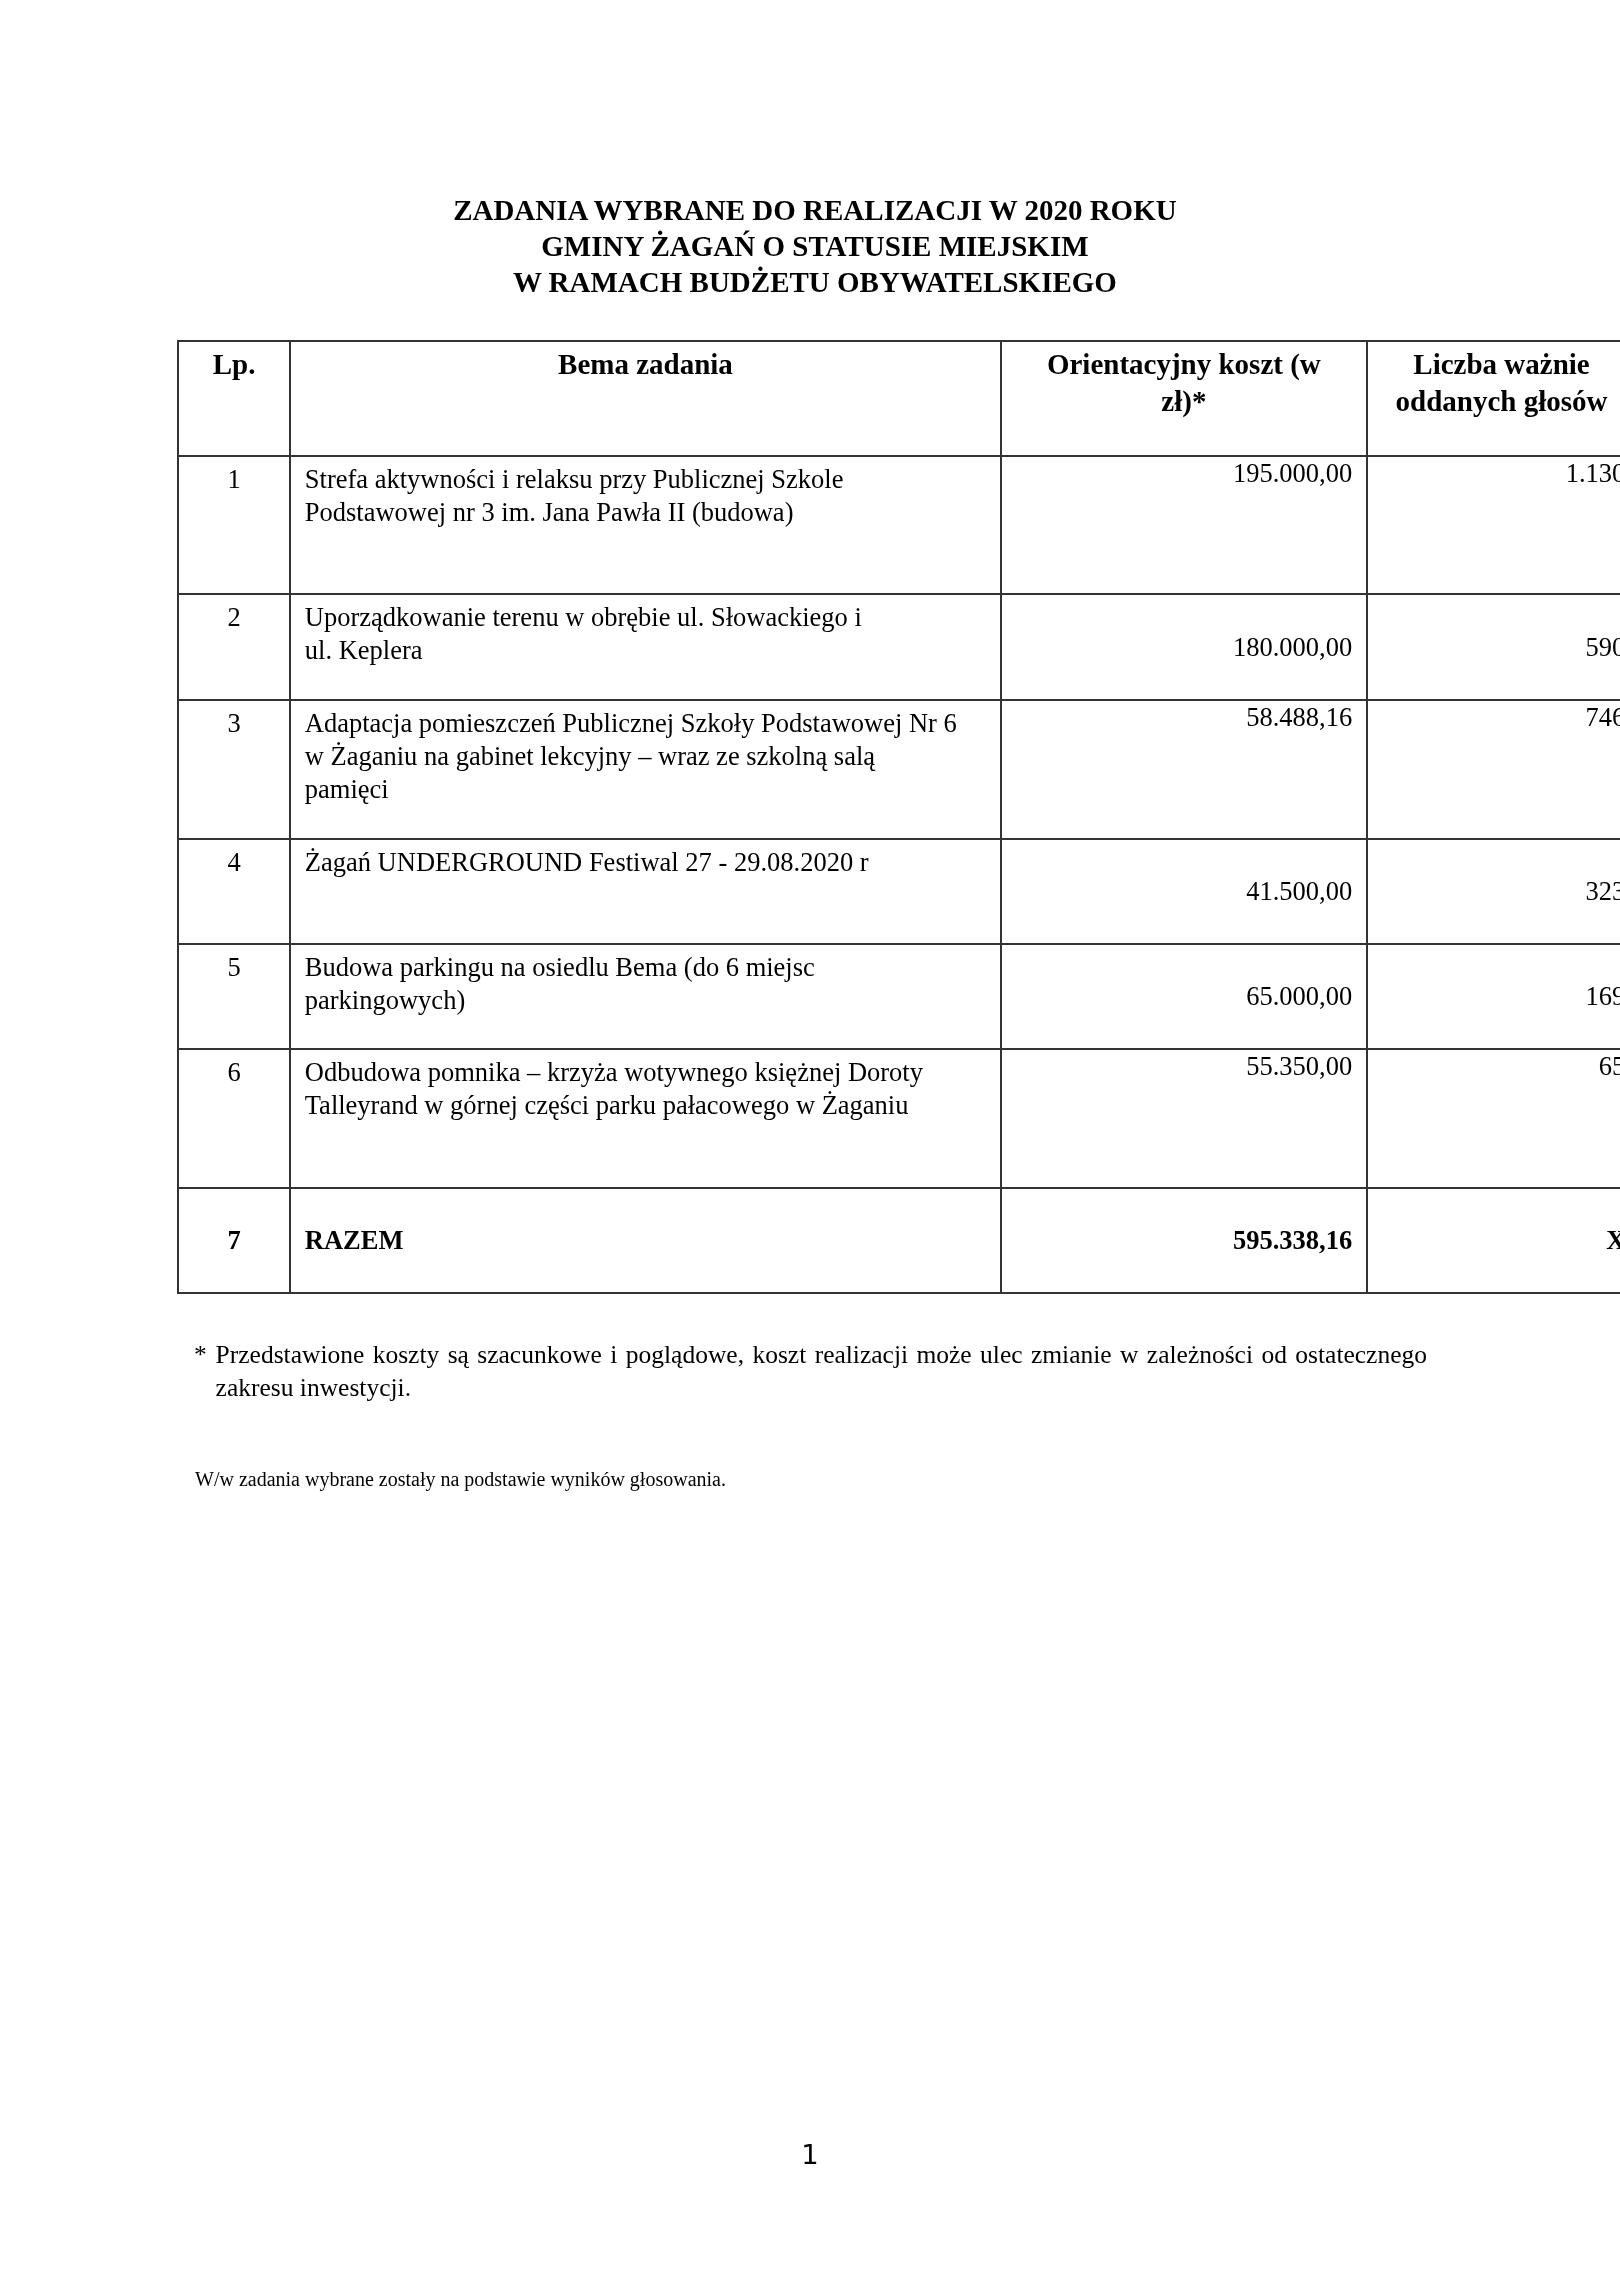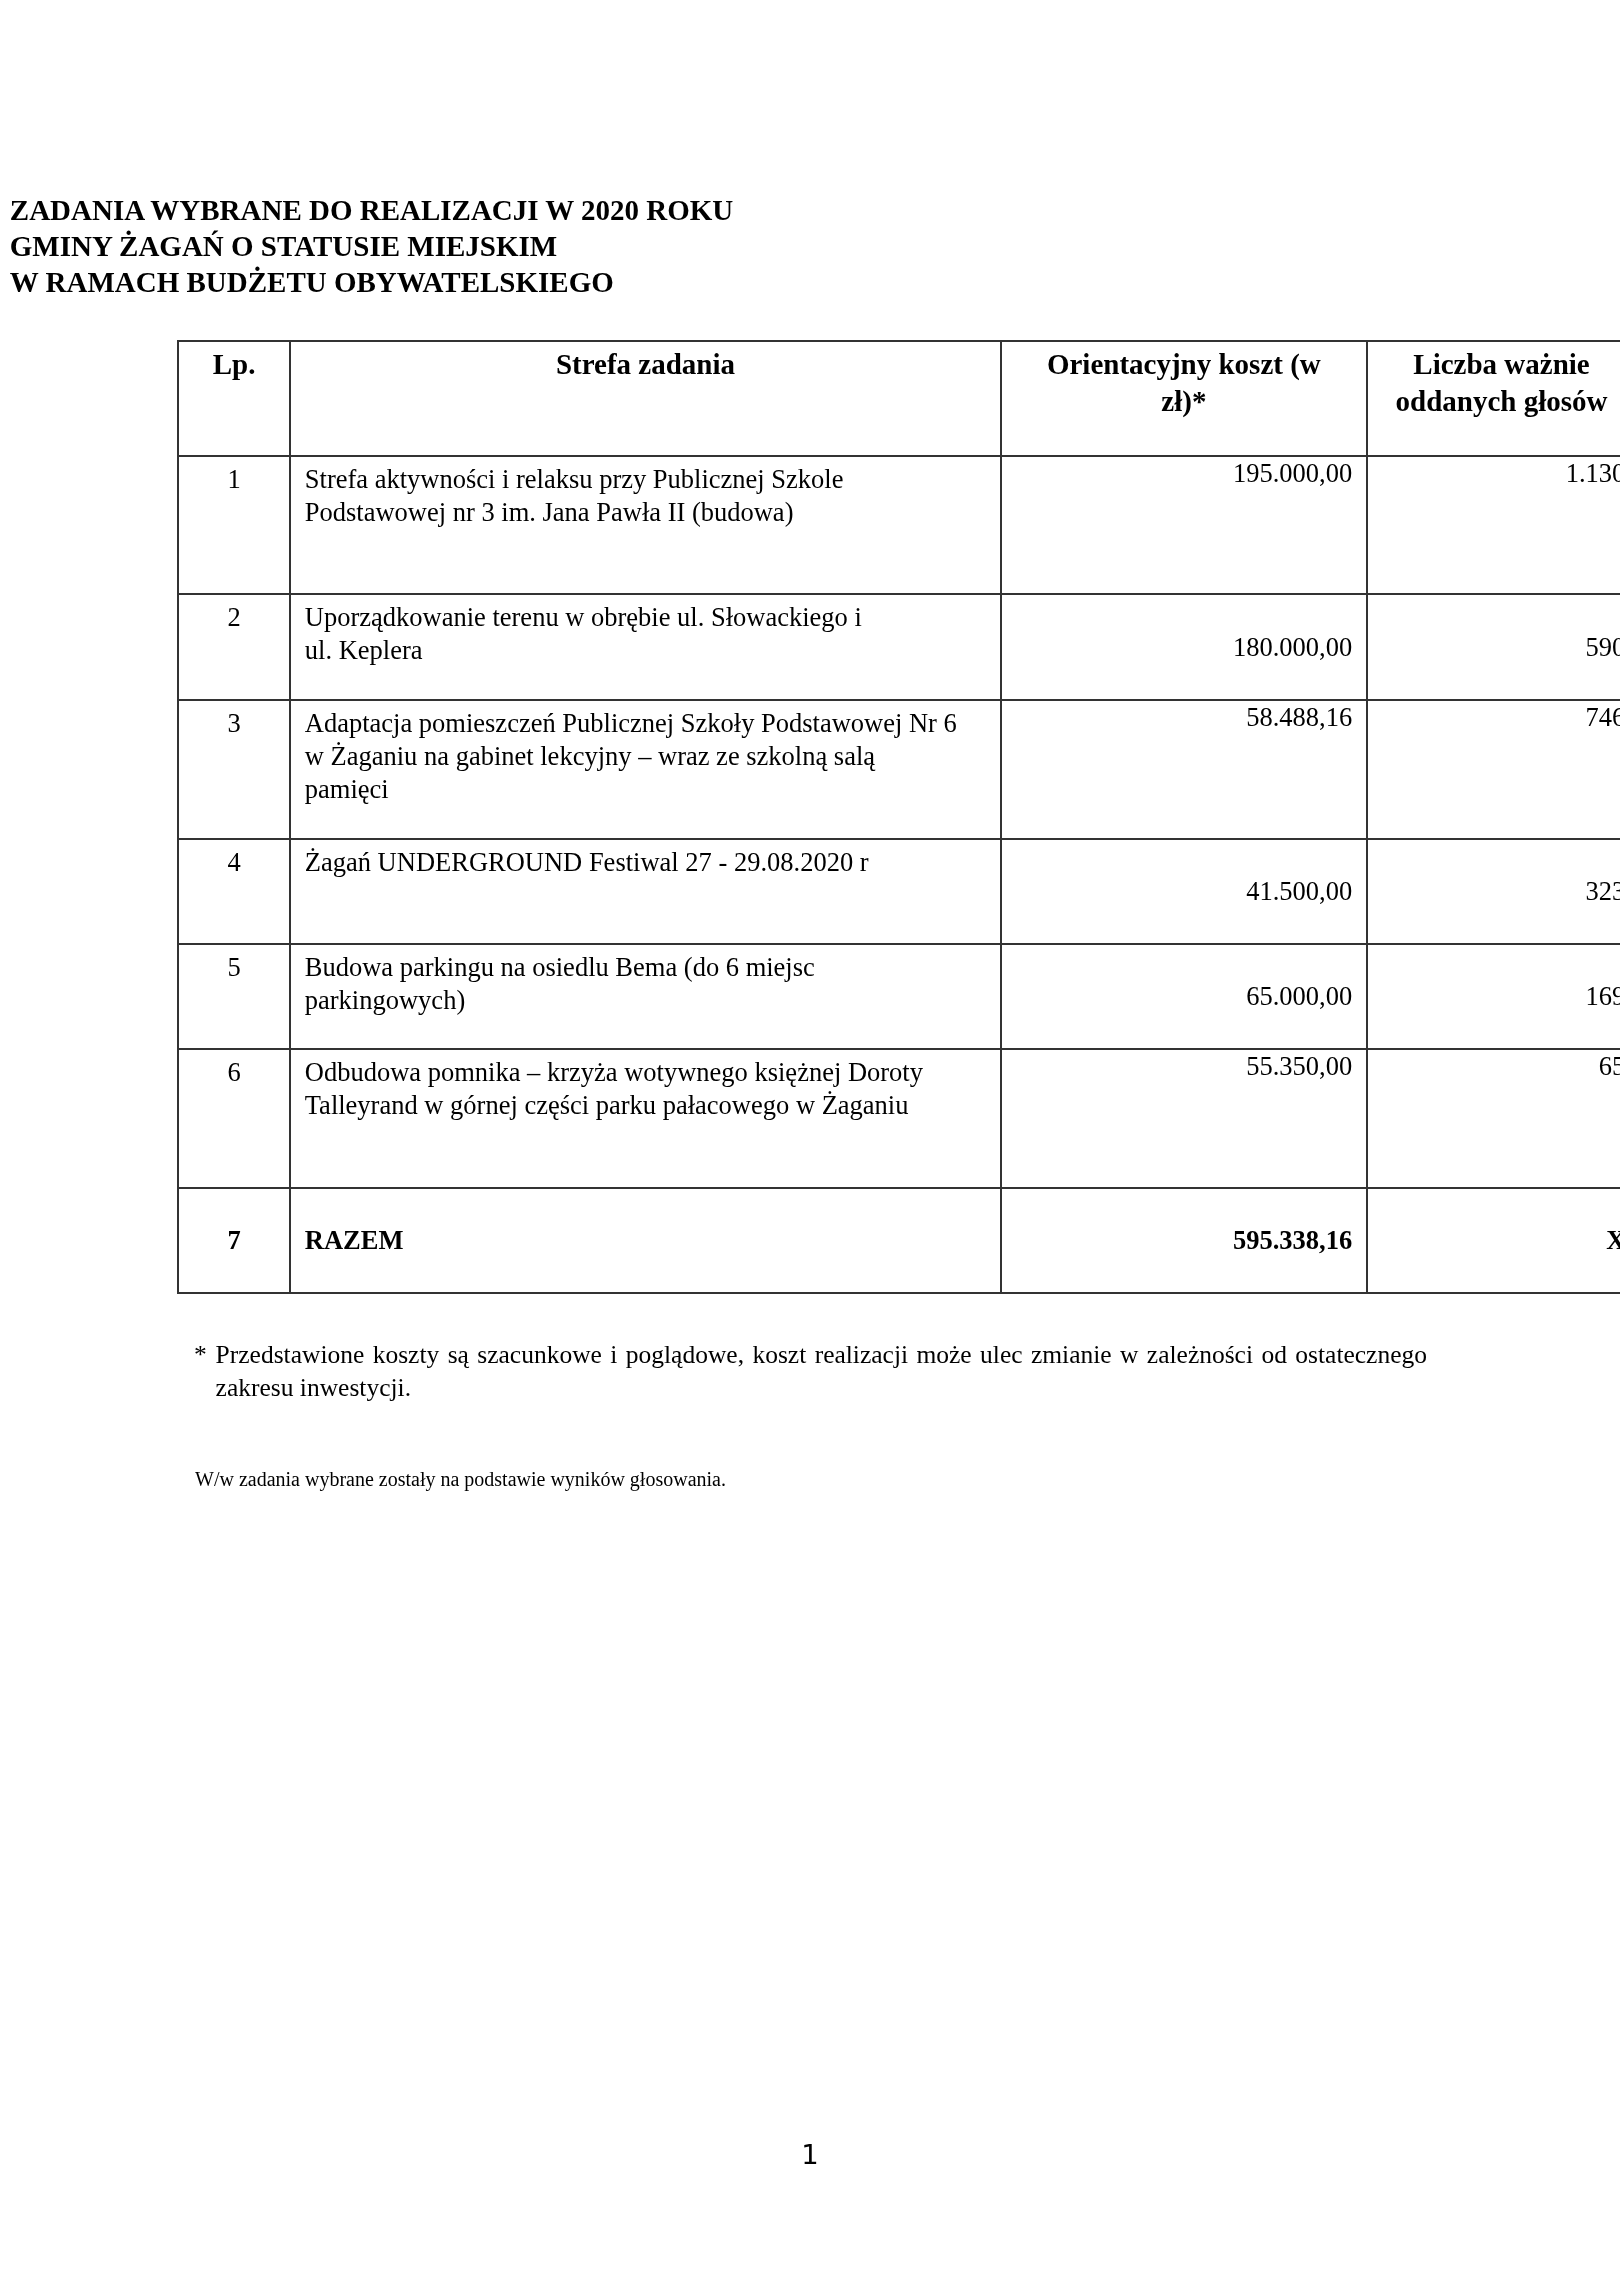--- a/index.html
+++ b/index.html
@@ -1,18 +1,18 @@
 <!DOCTYPE html>
 <html><head>
 <meta charset="utf-8">
 <style>
   html, body { margin: 0; padding: 0; background: #ffffff; }
   body { width: 1620px; height: 2293px; position: relative; overflow: hidden;
          font-family: "Liberation Serif", "DejaVu Serif", serif; color: #000; }
-  .title { position: absolute; left: 0; width: 1620px; top: 192px; text-align: left;
+  .title { position: absolute; left: 0; width: 1620px; top: 192px; text-align: center;
            font-weight: bold; font-size: 29px; line-height: 36px; }
   .title div { margin-left: 9.8px; }
   table.main { position: absolute; left: 177px; top: 340px; border-collapse: collapse;
                table-layout: fixed; width: 1464px; }
   table.main td, table.main th { border: 2px solid #333; vertical-align: top; padding: 0; }
   th { font-weight: bold; font-size: 29px; line-height: 37px; text-align: center; padding-top: 3.9px !important; }
   td { font-size: 26.5px; line-height: 33px; }
   .c-lp { width: 94px; text-align: center; }
   .c-name { width: 596px; padding-left: 13.7px !important; }
   .c-cost { width: 307px; }
@@ -50,21 +50,21 @@
 <table class="main">
   <colgroup>
     <col class="c-lp">
       <col class="c-name">
       <col class="c-cost">
       <col class="c-votes">
   </colgroup>
   <tbody>
       <tr class="r-h">
     <th>Lp.</th>
-    <th>Strefa zadania</th>
+    <th>Bema zadania</th>
     <th style="padding-left:29px;padding-right:29px;">Orientacyjny koszt (w zł)*</th>
     <th style="padding-left:8px;padding-right:11.8px;margin-left:23px;">Liczba ważnie oddanych głosów</th>
   </tr>
   <tr class="r1">
     <td class="lp">1</td>
     <td class="name" style="padding-right:27px;margin-left:27px;">Strefa aktywności i relaksu przy Publicznej Szkole Podstawowej nr 3 im. Jana Pawła II (budowa)</td>
     <td class="num">195.000,00</td>
     <td class="num">1.130</td>
   </tr>
   <tr class="r2">

